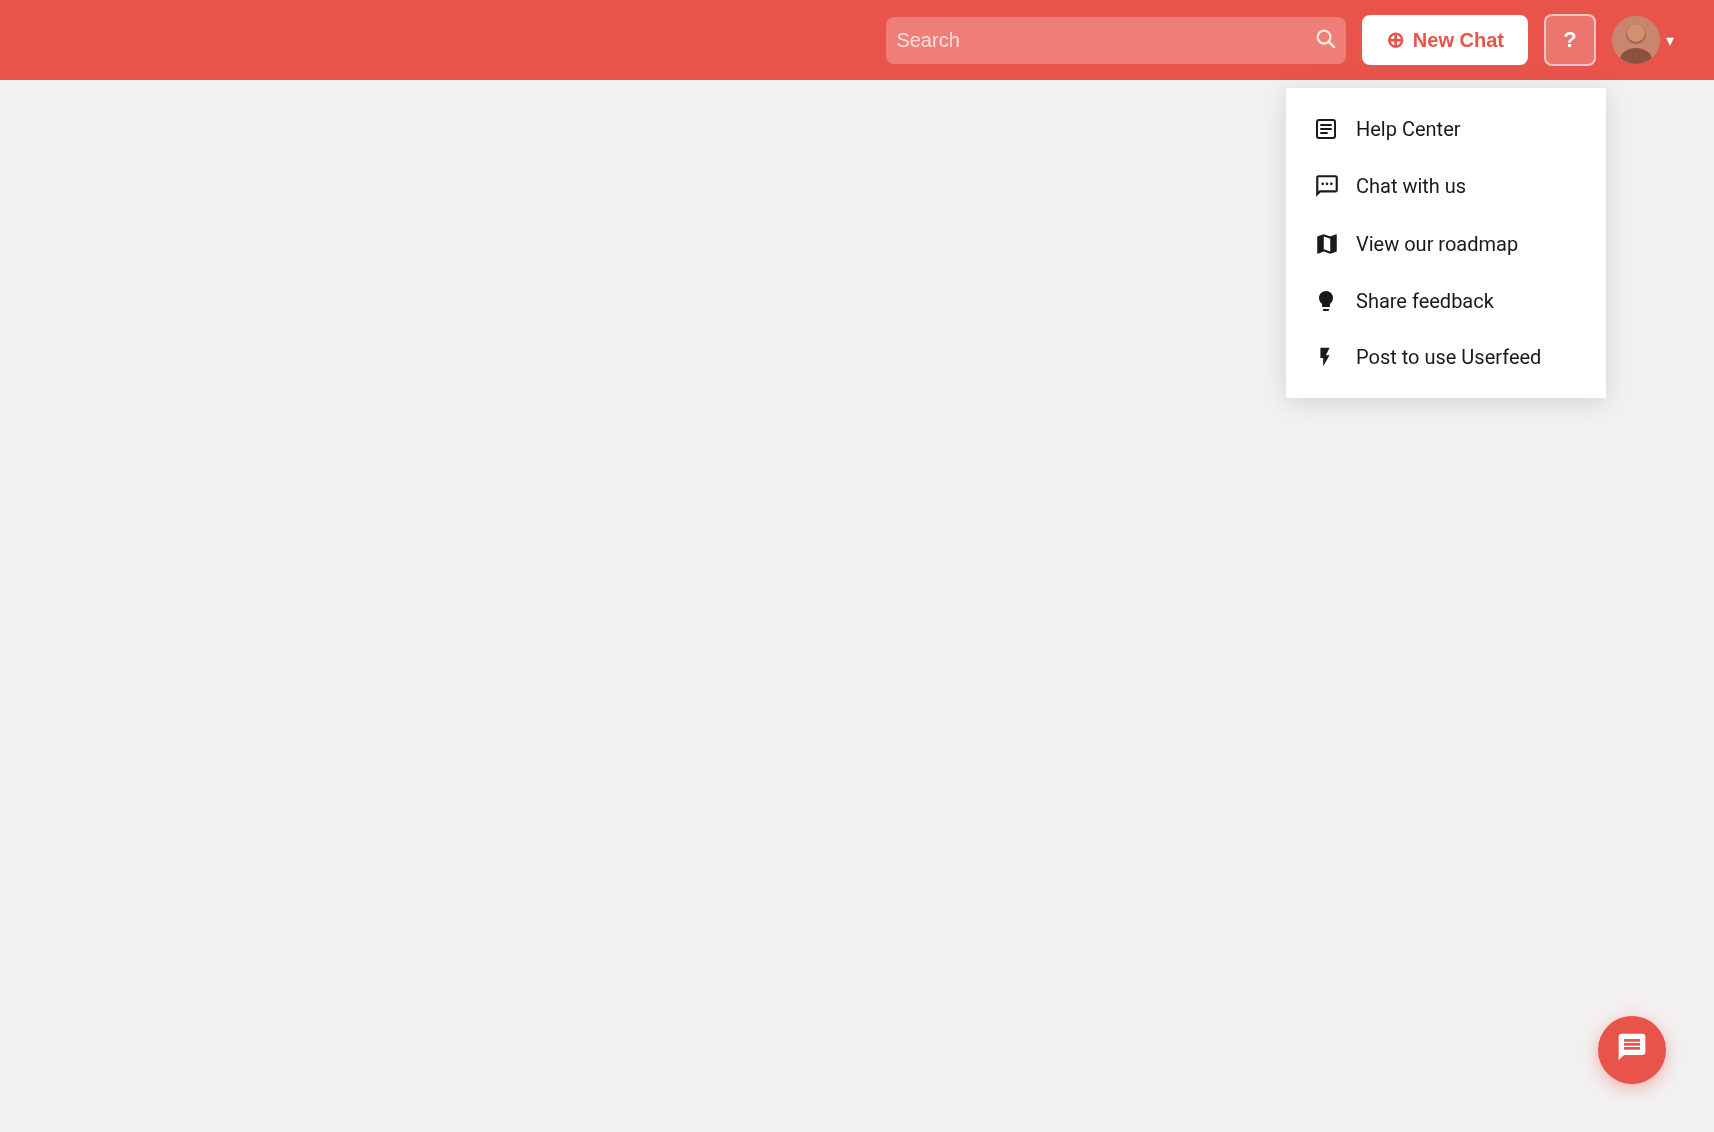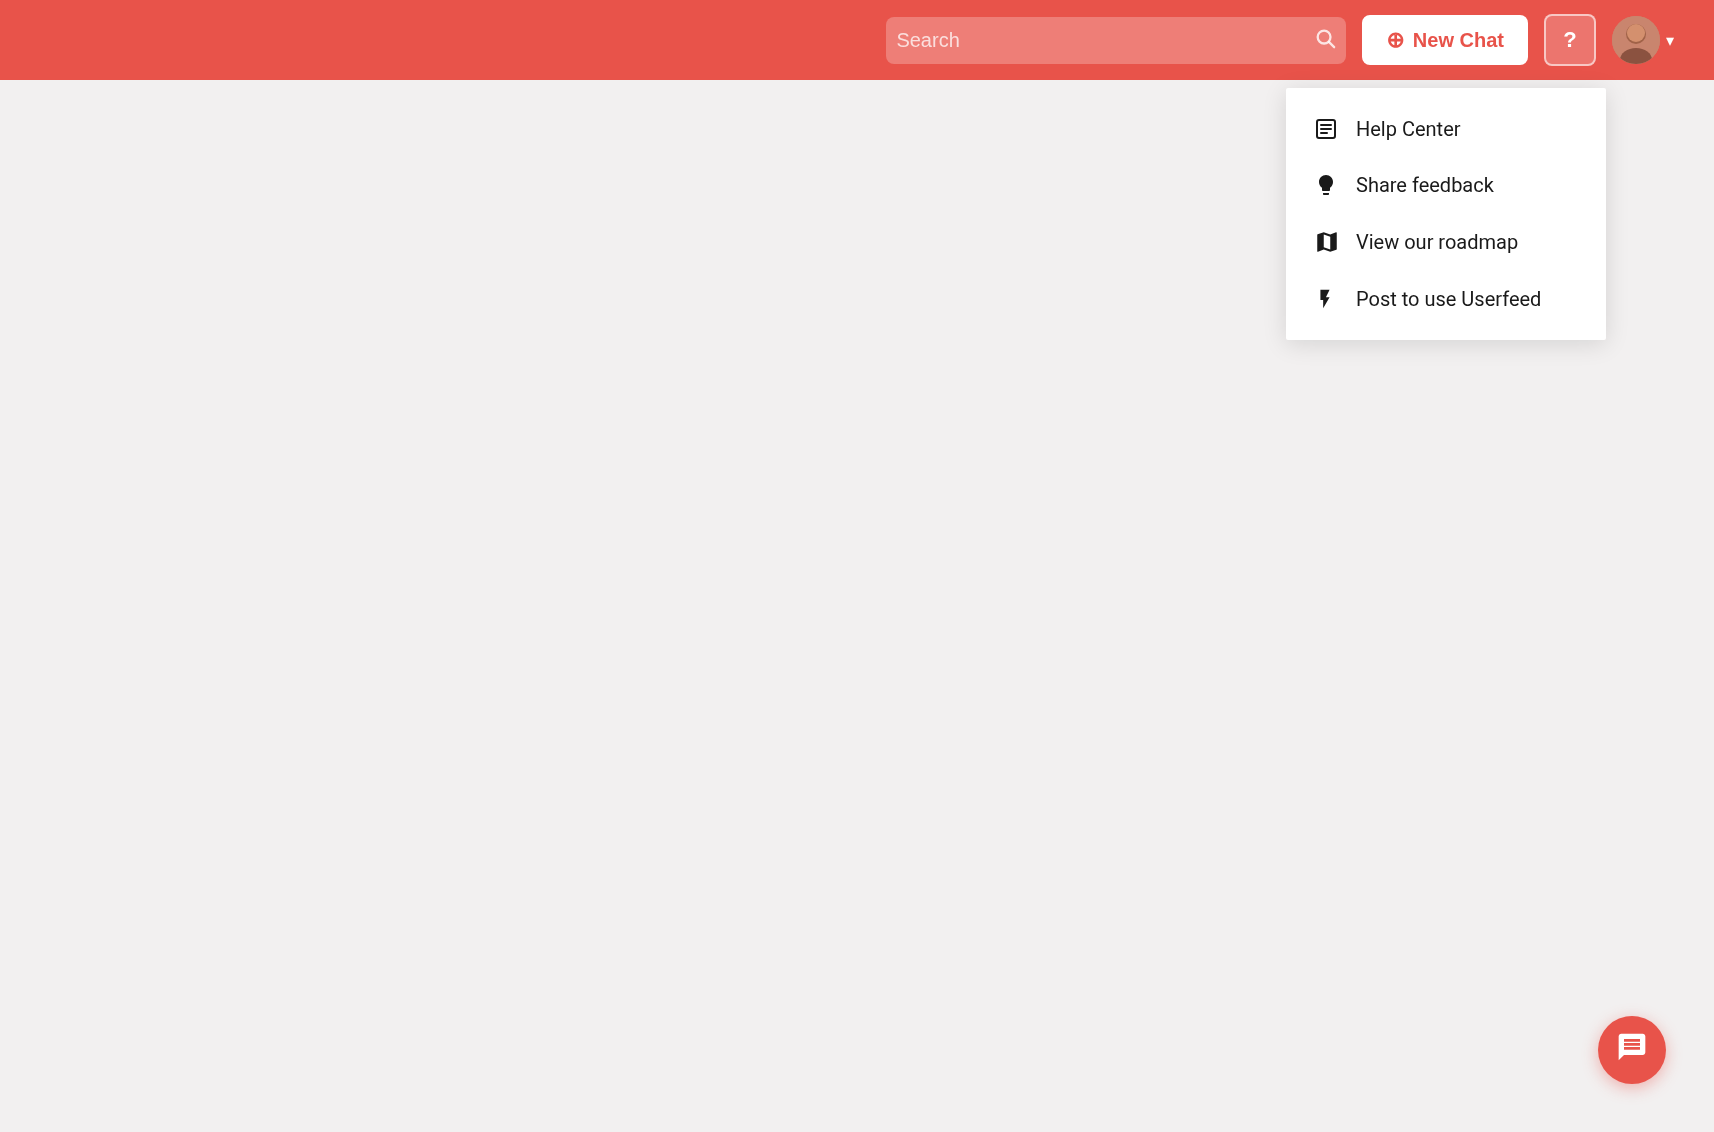--- a/index.html
+++ b/index.html
@@ -220,39 +220,51 @@
       <svg width="24" height="24" viewBox="0 0 24 24" fill="none" stroke="#1a1a1a" stroke-width="2" stroke-linecap="round" stroke-linejoin="round">
         <rect x="3" y="3" width="18" height="18" rx="2"></rect>
         <line x1="7" y1="8" x2="17" y2="8"></line>
         <line x1="7" y1="12" x2="17" y2="12"></line>
         <line x1="7" y1="16" x2="13" y2="16"></line>
       </svg>
     </span>
     <span>Help Center</span>
   </div>
 
+  <div class="dropdown-item">
+    <span class="item-icon">
+
+      <svg width="26" height="26" viewBox="0 0 24 24" fill="#1a1a1a">
+        <path d="M20 2H4c-1.1 0-2 .9-2 2v18l4-4h14c1.1 0 2-.9 2-2V4c0-1.1-.9-2-2-2zm0 14H5.17L4 17.17V4h16v12z"></path>
+        <circle cx="8" cy="10" r="1.2"></circle>
+        <circle cx="12" cy="10" r="1.2"></circle>
+        <circle cx="16" cy="10" r="1.2"></circle>
+      </svg>
+    </span>
+    <span>Chat with us</span>
+  </div>
+
+  <div class="dropdown-item">
+    <span class="item-icon">
+
+      <svg width="26" height="26" viewBox="0 0 24 24" fill="#1a1a1a">
+        <path d="M20.5 3l-.16.03L15 5.1 9 3 3.36 4.9c-.21.07-.36.25-.36.48V20.5c0 .28.22.5.5.5l.16-.03L9 18.9l6 2.1 5.64-1.9c.21-.07.36-.25.36-.48V3.5c0-.28-.22-.5-.5-.5zM15 19l-6-2.11V5l6 2.11V19z"></path>
+      </svg>
+    </span>
+    <span>View our roadmap</span>
+  </div>
 
   <div class="dropdown-item">
     <span class="item-icon">
 
       <svg width="24" height="24" viewBox="0 0 24 24" fill="#1a1a1a">
         <path d="M9 21c0 .55.45 1 1 1h4c.55 0 1-.45 1-1v-1H9v1zm3-19C8.14 2 5 5.14 5 9c0 2.38 1.19 4.47 3 5.74V17c0 .55.45 1 1 1h6c.55 0 1-.45 1-1v-2.26c1.81-1.27 3-3.36 3-5.74 0-3.86-3.14-7-7-7z"></path>
       </svg>
     </span>
     <span>Share feedback</span>
-  </div>
-
-  <div class="dropdown-item">
-    <span class="item-icon">
-
-      <svg width="26" height="26" viewBox="0 0 24 24" fill="#1a1a1a">
-        <path d="M20.5 3l-.16.03L15 5.1 9 3 3.36 4.9c-.21.07-.36.25-.36.48V20.5c0 .28.22.5.5.5l.16-.03L9 18.9l6 2.1 5.64-1.9c.21-.07.36-.25.36-.48V3.5c0-.28-.22-.5-.5-.5zM15 19l-6-2.11V5l6 2.11V19z"></path>
-      </svg>
-    </span>
-    <span>View our roadmap</span>
   </div>
 
   <div class="dropdown-item">
     <span class="item-icon">
 
       <svg width="22" height="22" viewBox="0 0 24 24" fill="#1a1a1a">
         <path d="M7 2v11h3v9l7-12h-4l4-8z"></path>
       </svg>
     </span>
     <span>Post to use Userfeed</span>

